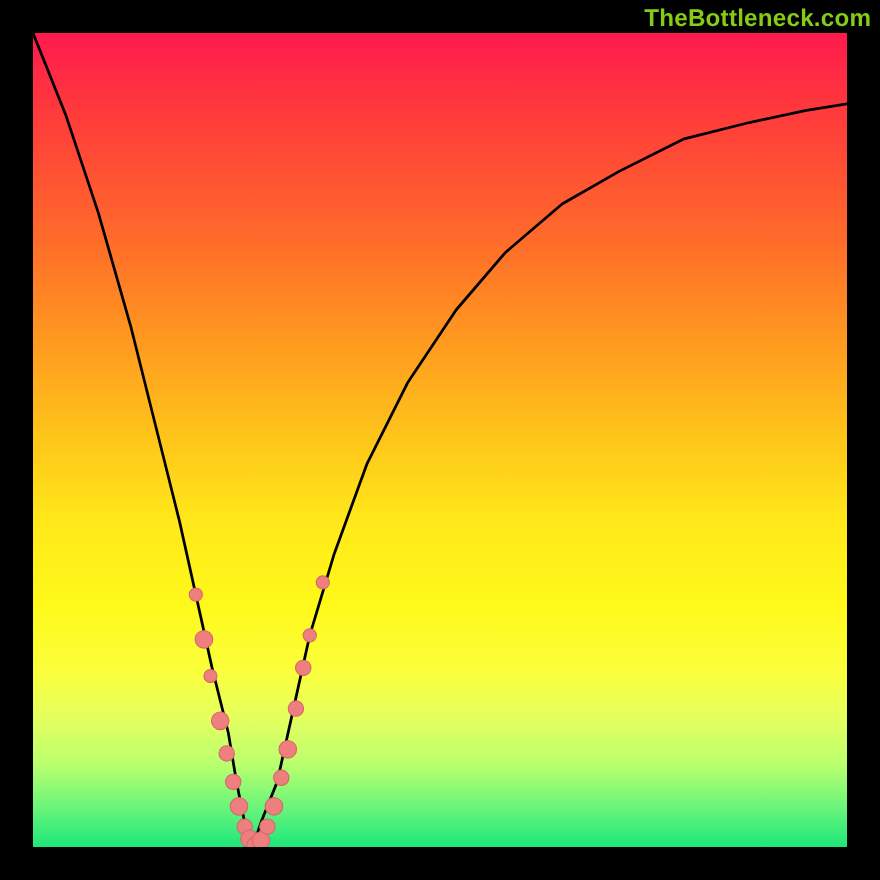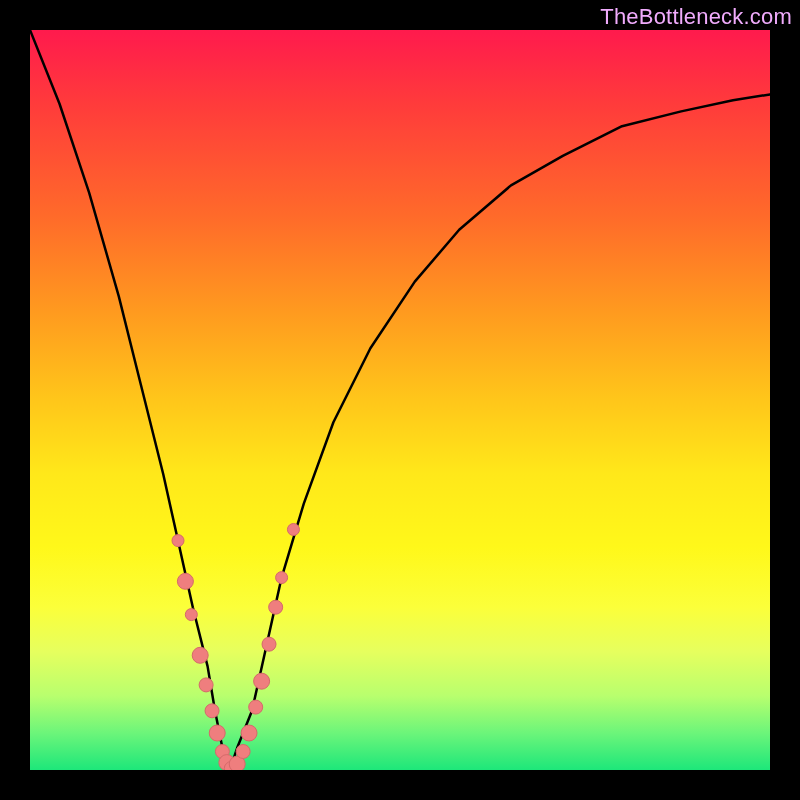--- a/index.html
+++ b/index.html
@@ -36,24 +36,24 @@
     position: absolute;
     left: 0;
     top: 0;
     width: 740px;
     height: 740px;
   }
   .watermark {
     position: absolute;
     top: 4px;
     right: 8px;
-    color: #f0abfc;
+    color: #84cc16;
     font-size: 22px;
     letter-spacing: 0.2px;
-    font-weight: 400;
+    font-weight: 700;
     user-select: none;
   }
 </style>
 </head>
 <body>
 
 <div class="frame">
   <svg class="plot" viewBox="0 0 740 740">
     <path id="curve-path" fill="none" stroke="#000000" stroke-width="2.5" stroke-linecap="round" stroke-linejoin="round" d="M0.00 0.00 L29.60 74.00 L59.20 162.80 L88.80 266.40 L111.00 355.20 L133.20 444.00 L148.00 510.60 L162.80 577.20 L177.60 636.40 L185.00 680.80 L192.40 717.80 L199.80 740.00 L207.20 717.80 L222.00 680.80 L236.80 614.20 L251.60 547.60 L273.80 473.60 L303.40 392.20 L340.40 318.20 L384.80 251.60 L429.20 199.80 L481.00 155.40 L532.80 125.80 L592.00 96.20 L651.20 81.40 L703.00 70.30 L740.00 64.38"></path>
     <g id="dots">

